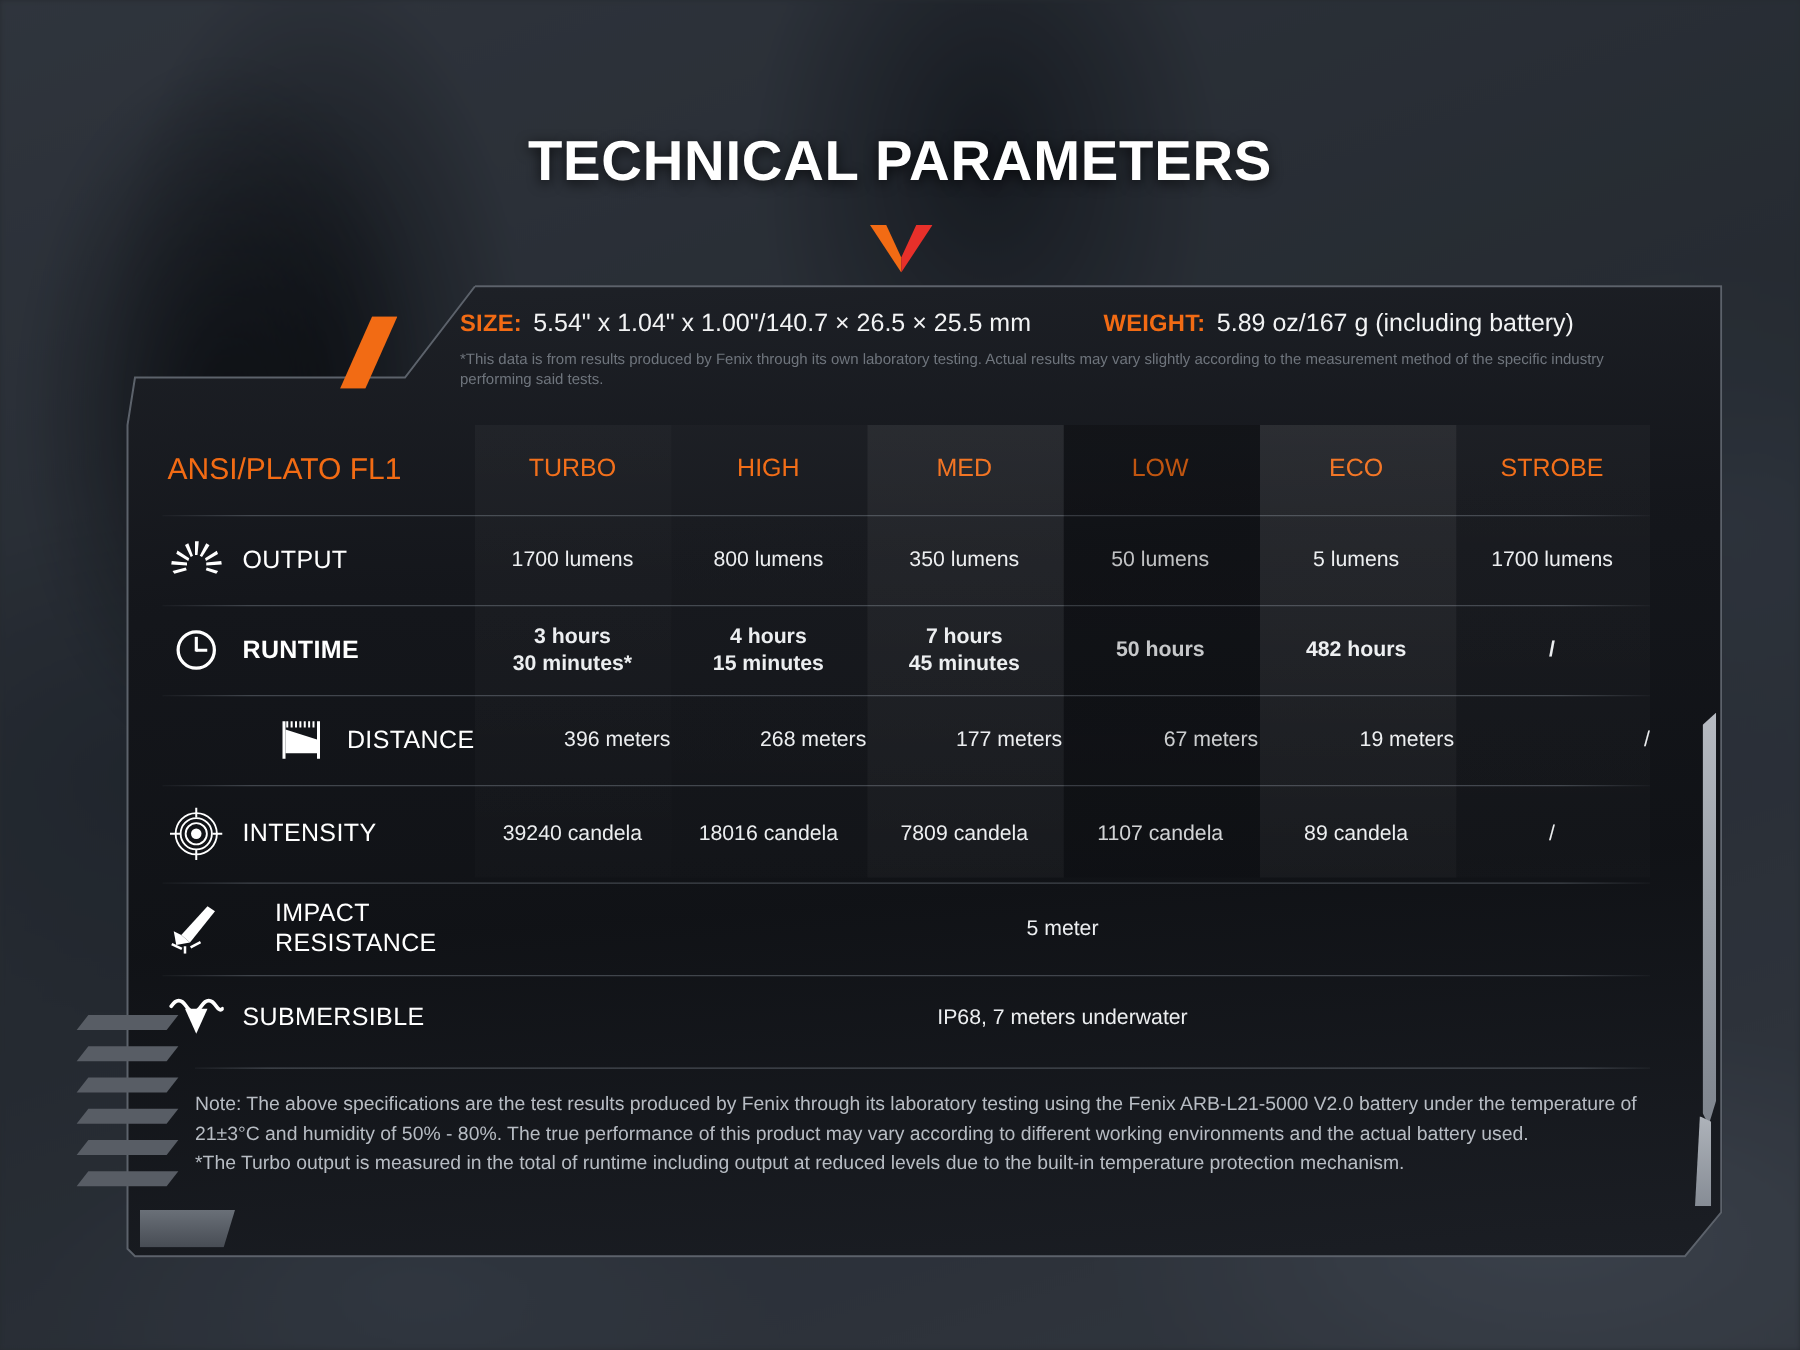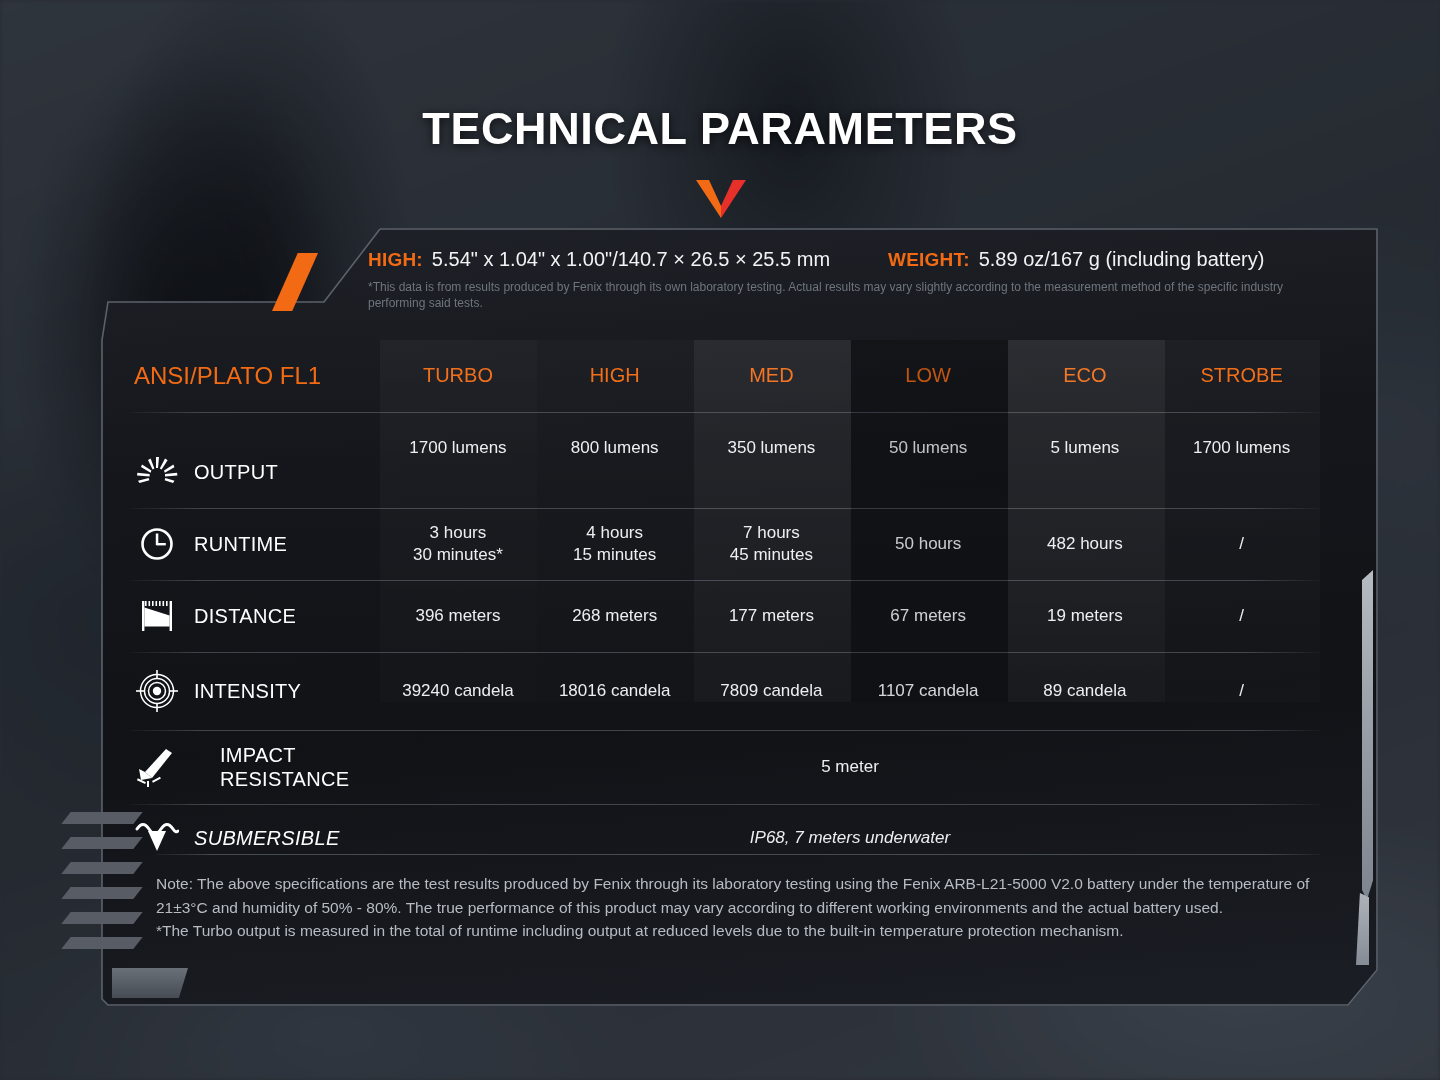--- a/index.html
+++ b/index.html
@@ -130,25 +130,25 @@
     line-height:1.28; position:relative;
   }
   .c-label { width:250px; justify-content:flex-start; padding-left:4px; gap:14px; }
   .c-data  { width:157px; }
   .c-wide  { width:940px; }
 
   .head .cell { font-size:20px; color:#f26b14; font-weight:normal; height:72px; }
   .head .c-label { font-size:24px; }
 
   .r-out   .cell { height:72px; }
-  .r-run   .cell { height:72px; }
-  .r-dist  .cell { height:72px; }
+  .r-run   .cell { height:72px;font-weight:bold; }
+  .r-dist  .cell { height:72px;justify-content:flex-end; }
   .r-int   .cell { height:78px; }
   .r-imp   .cell { height:74px; }
-  .r-sub   .cell { height:68px;font-style:italic; }
+  .r-sub   .cell { height:68px; }
 
   .lbl-text {
     font-size:20px; color:#ffffff; letter-spacing:.3px; text-align:left;
     line-height:1.22;
   }
   .ico { width:46px; height:40px; flex:none; display:flex; align-items:center; justify-content:center; }
   .ico svg { display:block; }
 
   
   .note {
@@ -193,21 +193,21 @@
   <i style="top:75px"></i>
     <i style="top:100px"></i>
     <i style="top:125px"></i>
 </div>
 <div class="right-bar"></div>
 <div class="right-bar2"></div>
 <div class="bl-wedge"></div>
 
 <div class="spec-strip">
   <div class="spec-line">
-    <span class="spec-label">HIGH:</span>
+    <span class="spec-label">SIZE:</span>
     <span class="spec-val">5.54" x 1.04" x 1.00"/140.7 × 26.5 × 25.5 mm</span>
     <span class="spec-gap"></span>
     <span class="spec-label">WEIGHT:</span>
     <span class="spec-val">5.89 oz/167 g (including battery)</span>
   </div>
   <div class="disclaimer">*This data is from results produced by Fenix through its own laboratory testing. Actual results may vary slightly according to the measurement method of the specific industry performing said tests.</div>
 </div>
 
 <div class="table">
 
@@ -217,21 +217,21 @@
     </div>
     <div class="cell c-data">TURBO</div>
     <div class="cell c-data">HIGH</div>
     <div class="cell c-data">MED</div>
     <div class="cell c-data">LOW</div>
     <div class="cell c-data">ECO</div>
     <div class="cell c-data">STROBE</div>
   </div>
 
   <div class="trow r-out">
-    <div class="cell c-label" style="white-space: pre-line; margin-top: 24px;">
+    <div class="cell c-label" style="white-space: pre-line;">
       <span class="ico">
         <svg width="42" height="34" viewBox="0 0 42 34">
           <g fill="#ffffff">
             <polygon points="20,2 23,2 22,13 20,13"></polygon>
             <polygon points="12,5 14.6,3.6 18.4,13.6 16.6,14.6"></polygon>
             <polygon points="29,3.6 31.6,5.2 25.6,14.6 23.8,13.6"></polygon>
             <polygon points="5,12 6,9.4 15.4,15.6 14.6,17.8"></polygon>
             <polygon points="37.4,9.6 38.4,12.2 28.8,17.8 28,15.6"></polygon>
             <polygon points="1,20.5 1.4,17.8 13.6,19 13.6,21.4"></polygon>
             <polygon points="41,17.8 41.4,20.5 29,21.4 29,19"></polygon>

